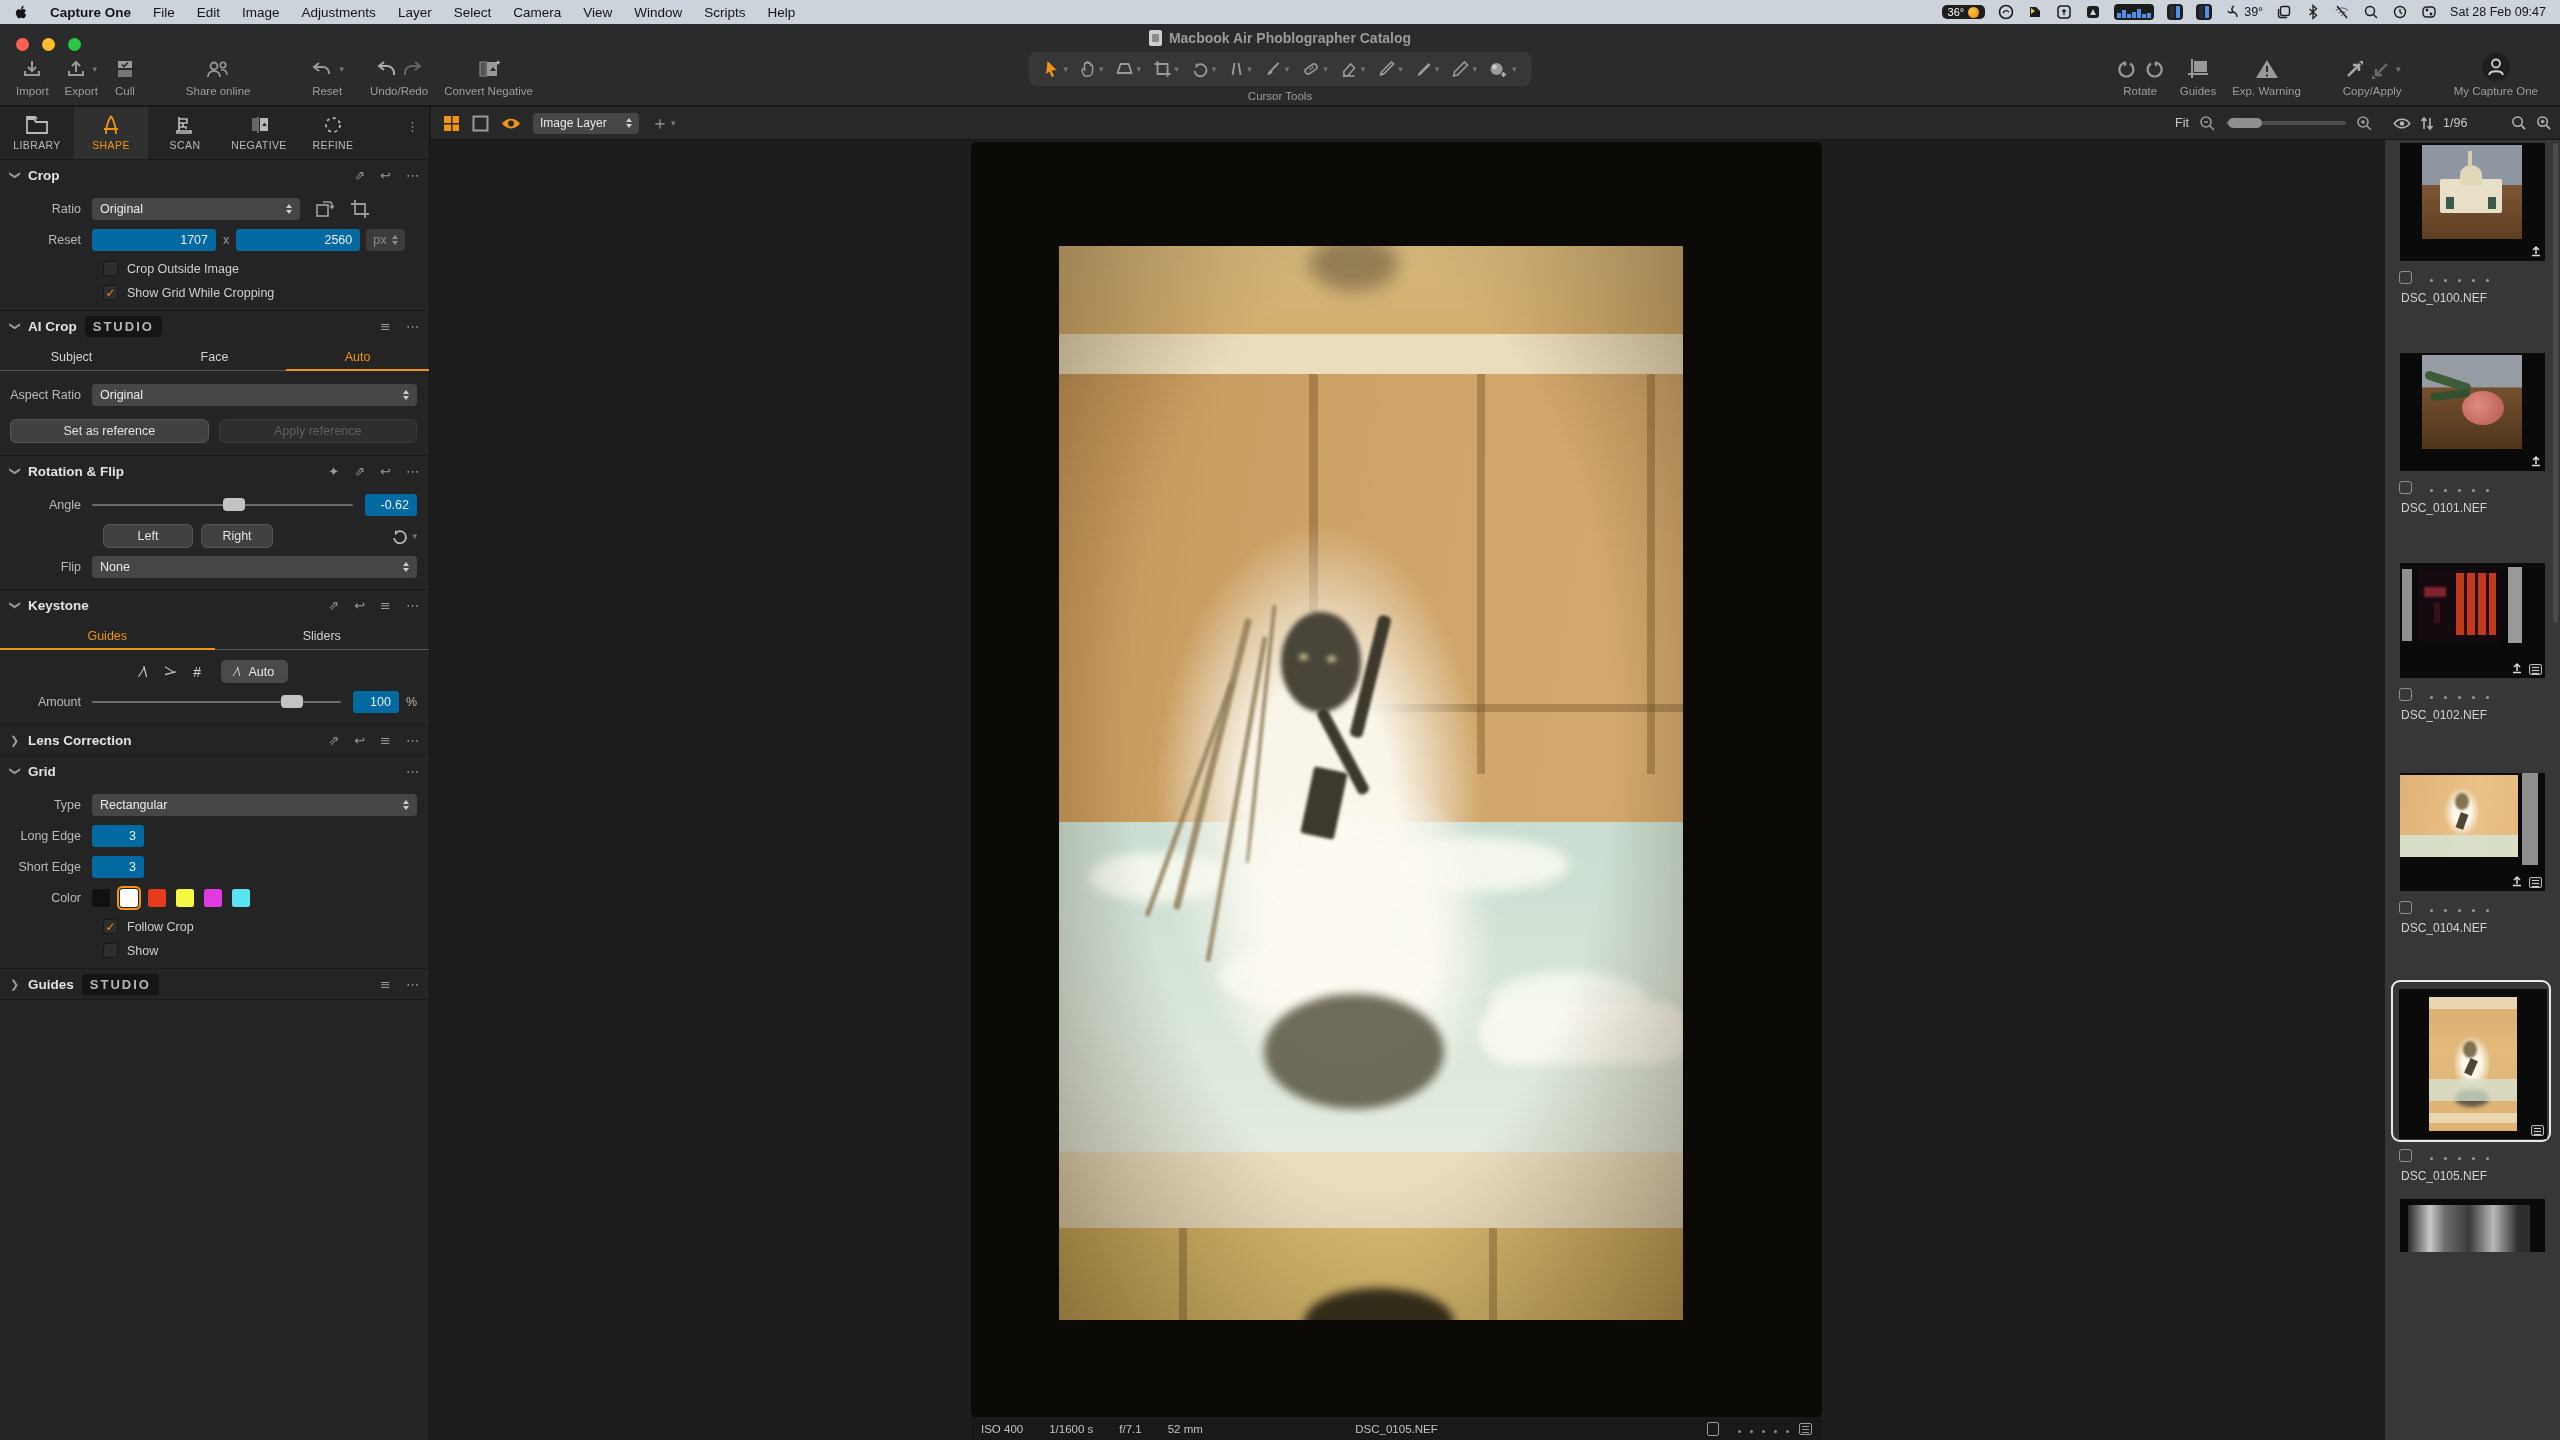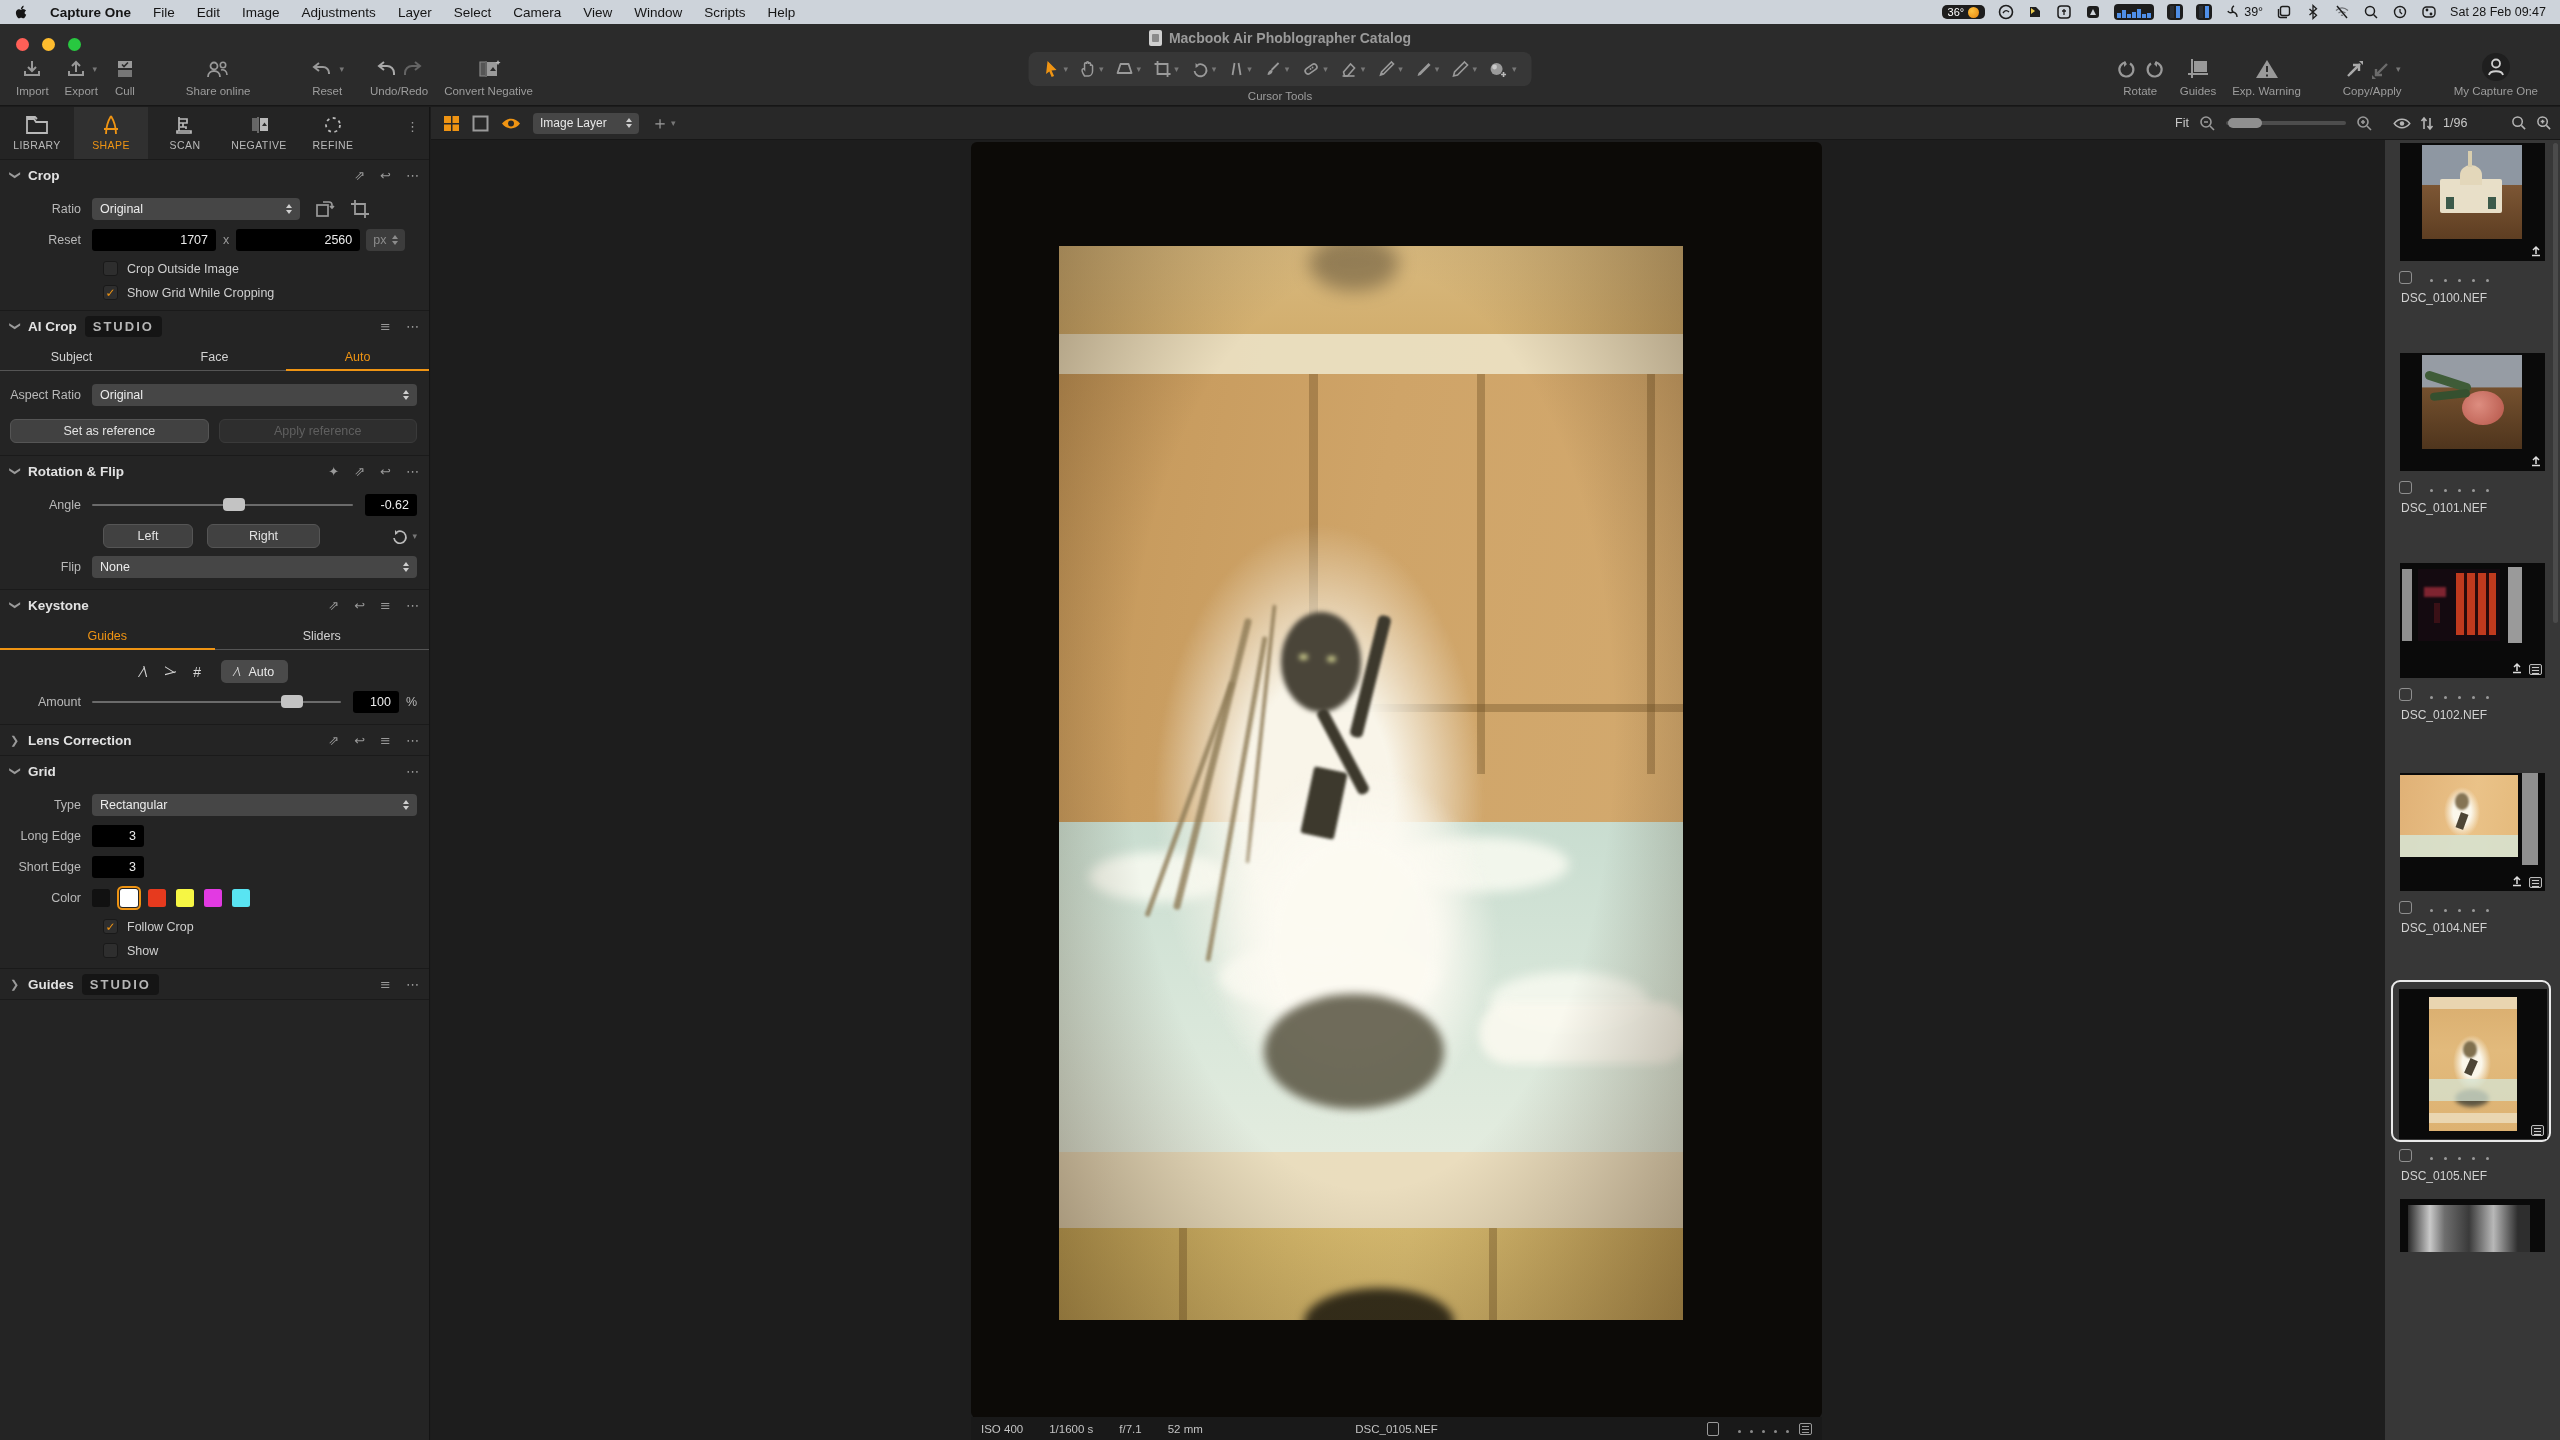--- a/index.html
+++ b/index.html
@@ -75,21 +75,21 @@
   .studio { background:#151515; color:#b5b5b5; font-size:13px; letter-spacing:2px; padding:3px 8px;
     border-radius:4px; font-weight:bold; }
   .row { display:flex; align-items:center; margin:7px 12px 0 0; min-height:24px; }
   .row .lbl { width:92px; text-align:right; color:#b9b9b9; padding-right:11px; flex:none; }
   .dd { flex:1; background:#464646; border-radius:4px; height:22px; display:flex; align-items:center;
     padding:0 8px; color:#ececec; }
   .dd .spacer{flex:1}
   .steppers { display:flex; flex-direction:column; gap:2px; }
   .tri-u { width:0;height:0;border-left:3.5px solid transparent;border-right:3.5px solid transparent;border-bottom:4px solid #cfcfcf; }
   .tri-d { width:0;height:0;border-left:3.5px solid transparent;border-right:3.5px solid transparent;border-top:4px solid #cfcfcf; }
-  .numbox { background:#000000; border-radius:3px; height:22px; color:#ececec; display:flex;
+  .numbox { background:#0369a1; border-radius:3px; height:22px; color:#ececec; display:flex;
     align-items:center; justify-content:flex-end; padding:0 8px; }
   .unitbox { background:#3c3c3c; border-radius:4px; height:22px; color:#8c8c8c; display:flex;
     align-items:center; gap:6px; padding:0 7px; }
   .cb-row { display:flex; align-items:center; margin:9px 0 0 103px; gap:9px; color:#cfcfcf; }
   .cb { width:15px; height:15px; border-radius:3px; background:#2e2e2e; border:1px solid #191919;
     display:flex; align-items:center; justify-content:center; color:#ef9413; font-size:12px; font-weight:bold; }
   .subtabs { display:flex; margin-top:4px; position:relative; height:26px; border-bottom:1px solid #555; }
   .subtab { flex:1; text-align:center; color:#d2d2d2; font-size:12.5px; padding-top:5px; }
   .subtab.active { color:#ef9413; }
   .subtab-ul { position:absolute; bottom:-1px; height:2px; background:#ef9413; }
@@ -644,21 +644,21 @@
     <div class="row">
       <span class="lbl">Angle</span>
       <div class="slider">
         <span class="track"></span>
           <span class="knob" style="left:50%"></span>
       </div>
       <div class="numbox" style="width:52px; margin-left:12px">-0.62</div>
     </div>
     <div class="row" style="margin-left:103px">
       <div class="btn" style="width:90px">Left</div>
-      <div class="btn" style="width:113px; margin-left:14px">Right</div>
+      <div class="btn" style="width:72px; margin-left:8px">Right</div>
       <span style="flex:1"></span>
       <svg width="20" height="18" viewBox="0 0 20 18">
           <path d="M5 3 L8 6 5 8 z" fill="#bbb"></path>
           <path d="M7 5 a6 6 0 1 1 -3 6" fill="none" stroke="#bbb" stroke-width="1.7"></path>
         </svg>
       <span class="chev-s glyph">▾</span>
     </div>
     <div class="row">
       <span class="lbl">Flip</span>
       <div class="dd">

